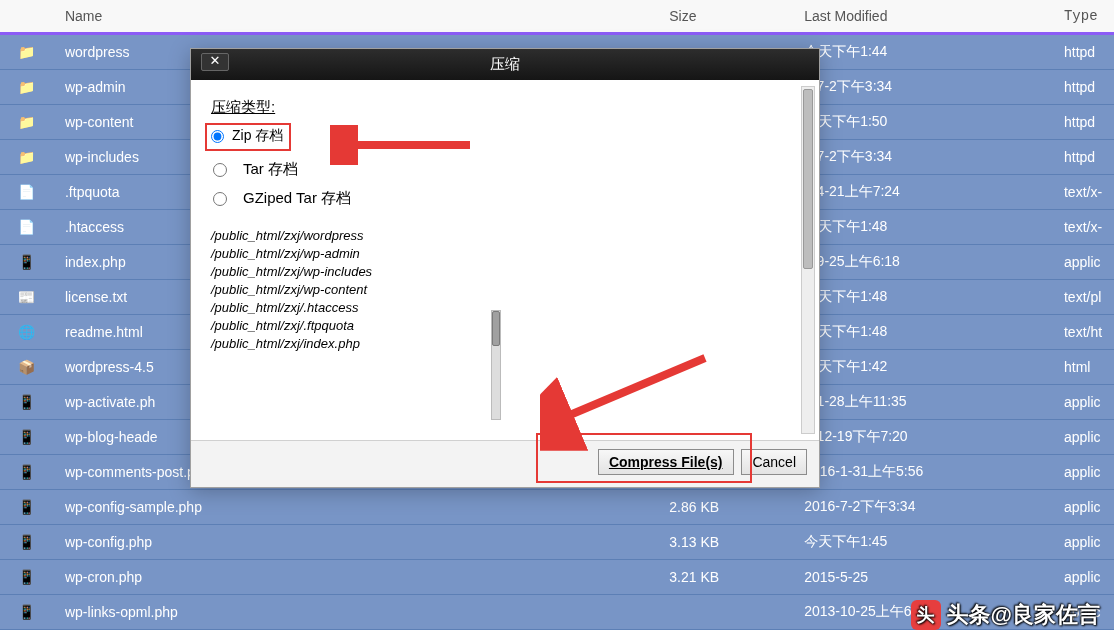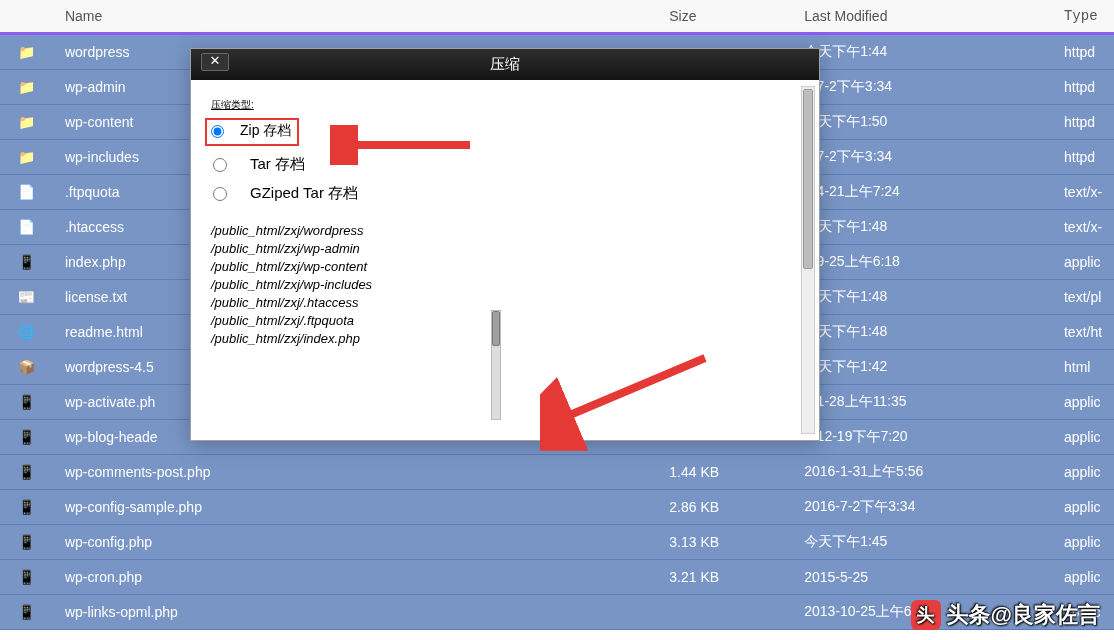--- a/index.html
+++ b/index.html
@@ -17,25 +17,25 @@
 .col-name { width: 605px; }
 .col-size { width: 135px; }
 .col-mod { width: 260px; }
 .col-type { width: 60px; font-family: Liberation Mono, monospace; }
 
 
 .dialog { position: absolute; left: 190px; top: 48px; width: 630px; background: #fff; border: 1px solid #a0a0a0; box-shadow: 0 4px 20px rgba(0,0,0,.25); }
 .dlg-title { background: linear-gradient(#2d2d2d,#151515); color: #fff; text-align: center; padding: 6px 0; font-size: 15px; position: relative; }
 .dlg-close { position: absolute; left: 10px; top: 4px; width: 28px; height: 18px; background: #333; border: 1px solid #666; color: #fff; font-size: 13px; line-height: 14px; border-radius: 2px; cursor: pointer; }
 .dlg-body { padding: 18px 20px 10px 20px; position: relative; height: 360px; }
-.dlg-label { font-size: 10px; text-decoration: underline; margin-bottom: 8px; }
+.dlg-label { font-size: 15px; text-decoration: underline; margin-bottom: 8px; }
 .radio-group { margin-bottom: 14px; }
-.radio-row { display: flex; align-items: center; gap: 23px; padding: 5px 2px; font-size: 15px; }
+.radio-row { display: flex; align-items: center; gap: 16px; padding: 5px 2px; font-size: 15px; }
 .radio-row input { width: 14px; height: 14px; }
-.box-red { border: 2px solid #e53935; padding: 2px 6px 4px 4px; margin: -2px 0 4px -6px; display: inline-flex; align-items: center; gap: 16px; }
+.box-red { border: 2px solid #e53935; padding: 2px 6px 4px 4px; margin: -2px 0 4px -6px; display: inline-flex; align-items: center; gap: 8px; }
 .files-list { font-size: 13px; line-height: 18px; }
 .files-list div { white-space: nowrap; font-style: italic; }
 .dlg-scroll { position: absolute; right: 4px; top: 6px; bottom: 6px; width: 14px; background: #eee; border: 1px solid #ccc; }
 .dlg-thumb { position: absolute; left: 1px; right: 1px; background: #bdbdbd; border: 1px solid #999; border-radius: 2px; }
 .dlg-footer { padding: 8px 12px 12px 0; text-align: right; background: #f3f3f3; border-top: 1px solid #d0d0d0; position: relative; }
 .btn { display: inline-block; padding: 4px 10px; background: linear-gradient(#f7f7f7,#e3e3e3); border: 1px solid #8c8c8c; font-size: 14px; cursor: pointer; margin-left: 4px; }
 .btn.primary { font-weight: bold; text-decoration: underline; }
 .red-box-btn { position: absolute; border: 2px solid #e53935; pointer-events: none; }
 
 
@@ -372,34 +372,39 @@
           <span>Tar 存档</span>
         </div>
       <div class="radio-row">
           <input type="radio" style="">
           <span>GZiped Tar 存档</span>
         </div>
     </div>
     <div class="files-list" id="files-list">
         <div>/public_html/zxj/wordpress</div>
         <div>/public_html/zxj/wp-admin</div>
+        <div>/public_html/zxj/wp-includes</div>
         <div>/public_html/zxj/wp-content</div>
-        <div>/public_html/zxj/wp-includes</div>
         <div>/public_html/zxj/.htaccess</div>
         <div>/public_html/zxj/.ftpquota</div>
         <div>/public_html/zxj/index.php</div>
       </div>
 
     <div class="mini-scroll">
         <div class="mini-thumb"></div>
       </div>
 
     <div class="dlg-scroll">
       <div class="dlg-thumb" style="top:2px;height:180px"></div>
     </div>
+  </div>
+  <div class="dlg-footer">
+    <span class="btn primary">Compress File(s)</span>
+    <span class="btn">Cancel</span>
+    <div class="red-box-btn" style="left:345px; top:-8px; width:216px; height:50px"></div>
   </div>
 </div>
 
 <svg class="arrow" style="left:330px; top:125px;" width="150" height="40">
   <defs>
       <marker id="ah1" markerWidth="12" markerHeight="10" refX="2" refY="5" orient="auto">
         <polygon points="0,0 12,5 0,10" fill="#e53935"></polygon>
       </marker>
     </defs>
   <line x1="140" y1="20" x2="12" y2="20" stroke="#e53935" stroke-width="8" marker-end="url(#ah1)"></line>

